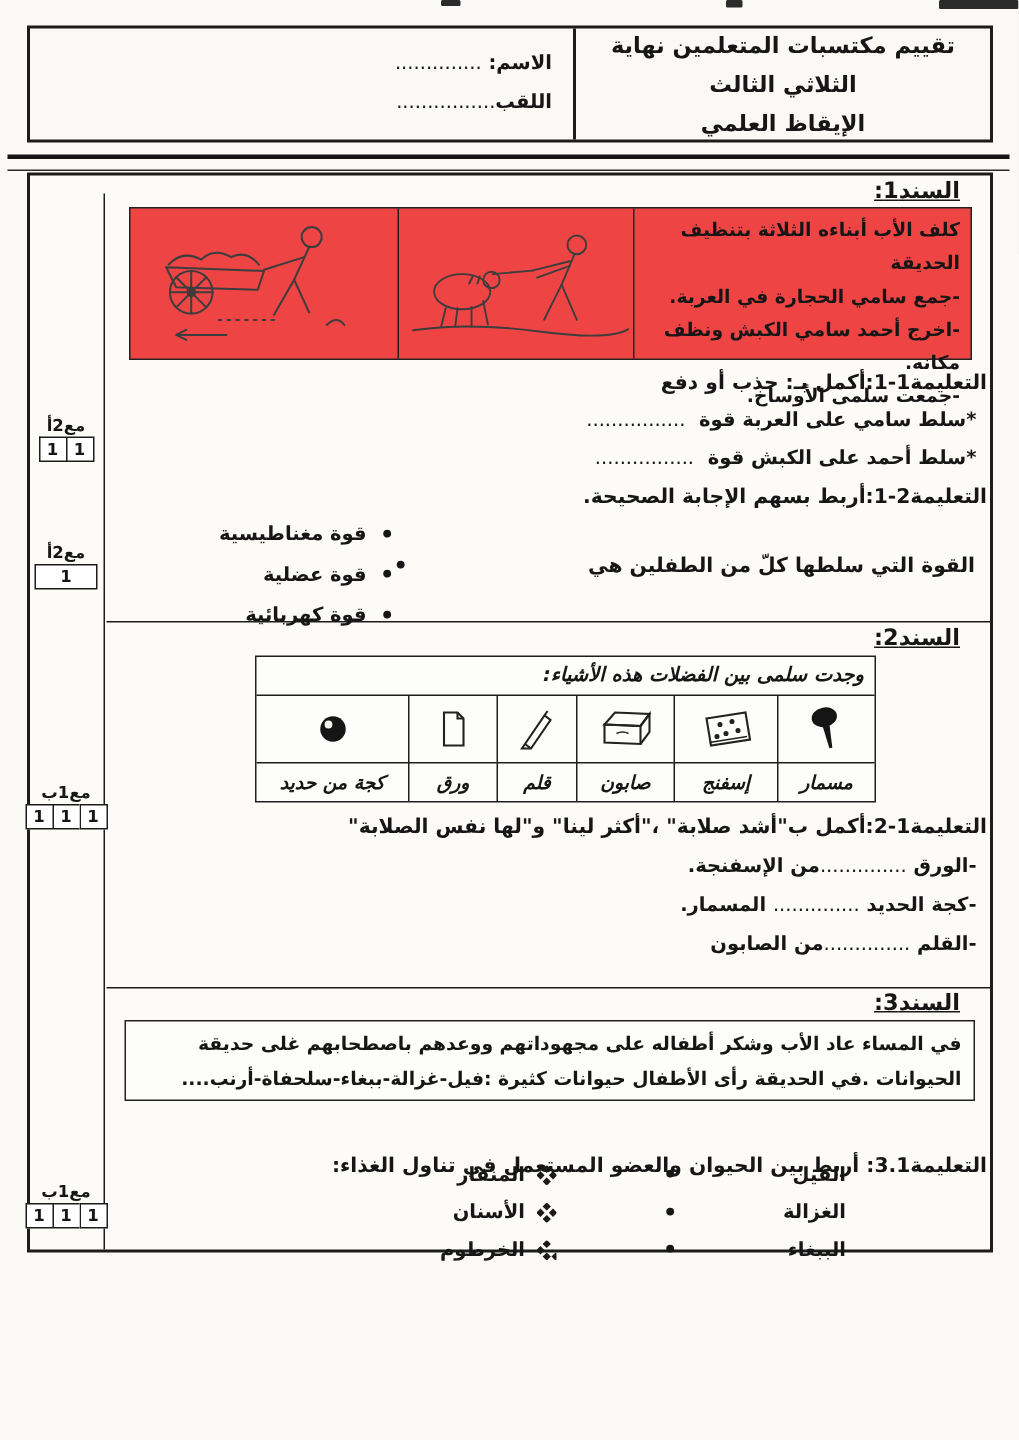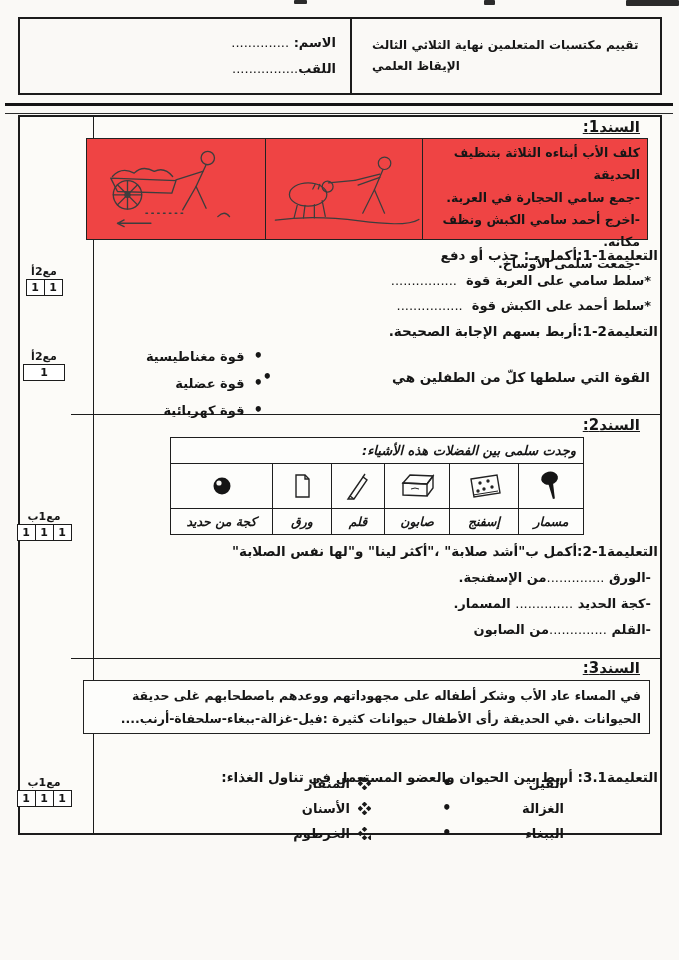--- a/index.html
+++ b/index.html
@@ -5,28 +5,28 @@
   html,body{margin:0;padding:0;}
   body{background:#e9e7e4;font-family:"DejaVu Sans",sans-serif;}
   .page{position:relative;width:679px;height:960px;background:#faf9f6;color:#161616;overflow:hidden;}
   .rtl{direction:rtl;unicode-bidi:embed;}
   
   .artifact{position:absolute;background:#2b2b2b;border-radius:1px;}
   
   .hdr{position:absolute;left:18px;top:17px;width:640px;height:74px;border:2.5px solid #1c1c1c;display:flex;direction:rtl;background:#faf9f6;}
   .hdr .cell{display:flex;flex-direction:column;justify-content:center;}
   .hdr .c-class{width:163px;border-left:2.5px solid #1c1c1c;align-items:center;font-size:15px;font-weight:bold;}
-  .hdr .c-title{width:268px;border-left:2.5px solid #1c1c1c;align-items:flex-end;text-align:center;font-size:12px;font-weight:bold;line-height:1.75;padding:0 20px;}
+  .hdr .c-title{width:268px;border-left:2.5px solid #1c1c1c;align-items:center;text-align:center;font-size:15px;font-weight:bold;line-height:1.75;padding:0 4px;}
   .hdr .c-name{flex:1;align-items:flex-start;padding-right:14px;font-size:13px;font-weight:bold;line-height:2;}
   .dots{letter-spacing:1.5px;font-weight:normal;}
   
   .dblrule{position:absolute;left:5px;top:103px;width:668px;height:7px;border-top:3.5px solid #141414;border-bottom:1.5px solid #2a2a2a;}
   
   .frame{position:absolute;left:18px;top:115px;width:640px;height:716px;border:2px solid #1c1c1c;background:#fcfbf8;}
-  .margin-col{position:absolute;left:0;top:0;bottom:0;width:49px;border-left:none;border-right:1.8px solid #1c1c1c;padding-left:24px;}
+  .margin-col{position:absolute;left:0;top:12px;bottom:0;width:49px;border-left:none;border-right:1.8px solid #1c1c1c;}
   .score{position:absolute;left:1px;width:46px;text-align:center;}
   .score .lbl{font-size:11px;font-weight:bold;display:block;margin-bottom:1px;}
   .boxrow{display:flex;direction:rtl;justify-content:center;}
   .sbox{border:1.6px solid #1c1c1c;min-width:17px;height:15px;font-size:11px;font-weight:bold;line-height:15px;text-align:center;background:#fff;}
   .sbox.wide{min-width:40px;}
   .content{position:absolute;left:51px;top:0;right:0;bottom:0;}
   .sec{position:absolute;left:0;right:0;}
   .sec-title{position:absolute;right:20px;font-size:15px;font-weight:bold;text-decoration:underline;}
   .inst{position:absolute;right:2px;font-size:13.5px;font-weight:bold;direction:rtl;}
   .fill-line{position:absolute;right:9px;font-size:13px;font-weight:bold;direction:rtl;}

